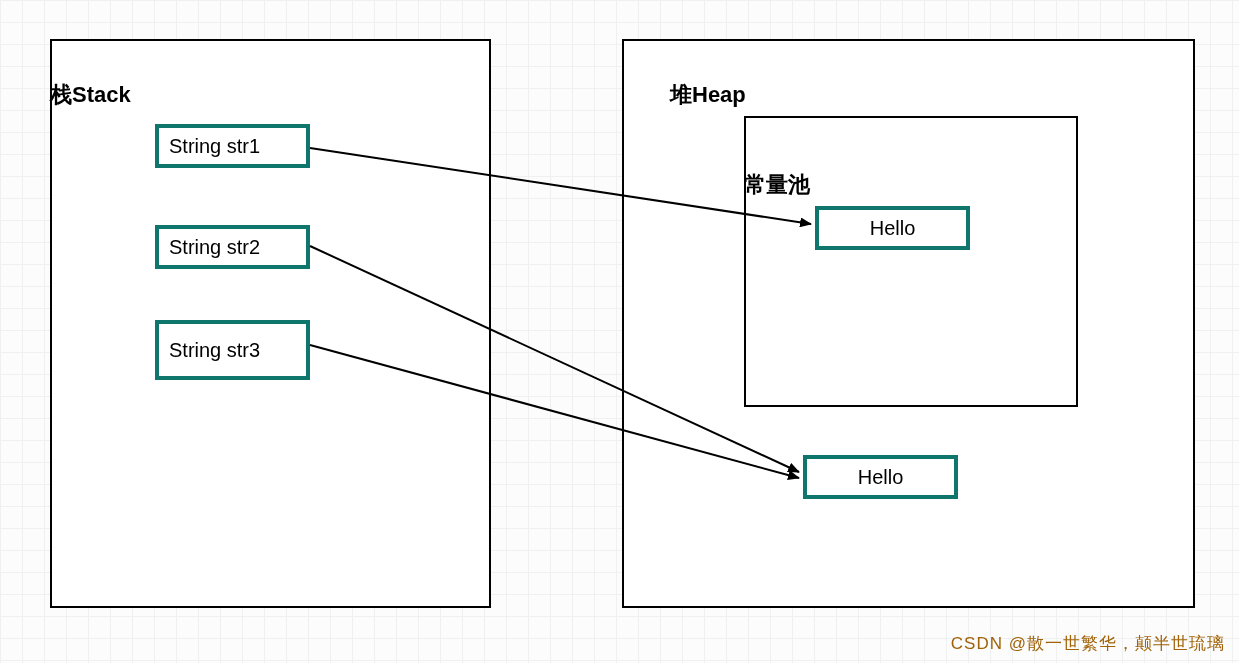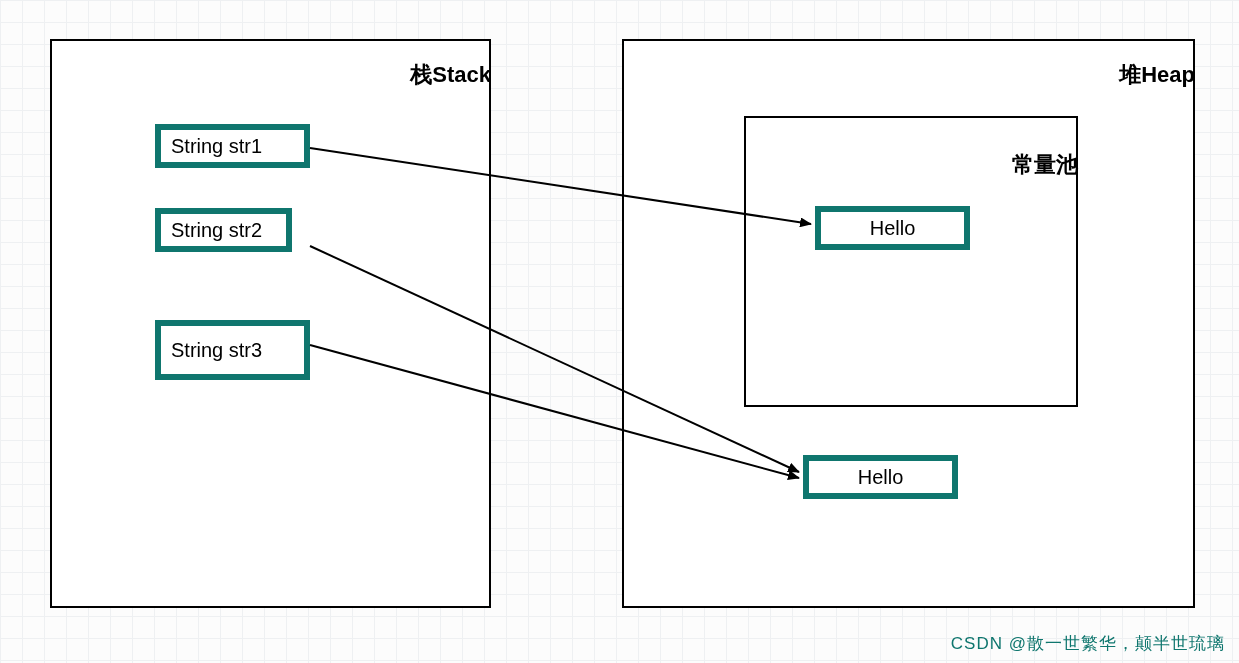--- a/index.html
+++ b/index.html
@@ -17,69 +17,70 @@
     }
     .box {
       position: absolute;
       border: 2px solid #000;
       background: #fff;
     }
     .title {
       position: absolute;
       font-weight: 700;
       font-size: 22px;
-      text-align: right;
+      text-align: left;
+      margin-top: 20px;
     }
     .cell {
       position: absolute;
-      border: 6px solid #0f766e;
+      border: 4px solid #0f766e;
       background: #fff;
       font-size: 20px;
       display: flex;
       align-items: center;
       justify-content: center;
       padding: 16px 10px;
     }
     .cell.left-align { justify-content: flex-start; }
     .watermark {
       position: absolute;
       right: 14px;
       bottom: 8px;
-      color: #0f766e;
+      color: #a16207;
       font-size: 17px;
       letter-spacing: 1px;
     }
     svg.arrows {
       position: absolute;
       left: 0; top: 0;
       width: 1239px; height: 663px;
       pointer-events: none;
     }
   </style>
 </head>
 <body>
 
 <div class="box" style="left:50px; top:39px; width:441px; height:569px;"></div>
 <div class="title" style="left:50px; top:60px; width:441px;">栈Stack</div>
 
 <div class="cell left-align" style="left:155px; top:124px; width:155px; height:44px;">
   <span>String str1</span>
 </div>
-<div class="cell left-align" style="left:155px; top:208px; width:137px; height:44px;">
+<div class="cell left-align" style="left:155px; top:225px; width:155px; height:44px;">
   <span>String str2</span>
 </div>
 <div class="cell left-align" style="left:155px; top:320px; width:155px; height:60px;">
   <span>String str3</span>
 </div>
 
 <div class="box" style="left:622px; top:39px; width:573px; height:569px;"></div>
 <div class="title" style="left:622px; top:60px; width:573px;padding-left:48px;">堆Heap</div>
 
 <div class="box" style="left:744px; top:116px; width:334px; height:291px;"></div>
-<div class="title" style="left:744px; top:150px; width:334px;padding-left:24px;">常量池</div>
+<div class="title" style="left:744px; top:150px; width:334px;">常量池</div>
 <div class="cell" style="left:815px; top:206px; width:155px; height:44px;">
   <span>Hello</span>
 </div>
 
 <div class="cell" style="left:803px; top:455px; width:155px; height:44px;">
   <span>Hello</span>
 </div>
 
 <svg class="arrows">
   <defs>

